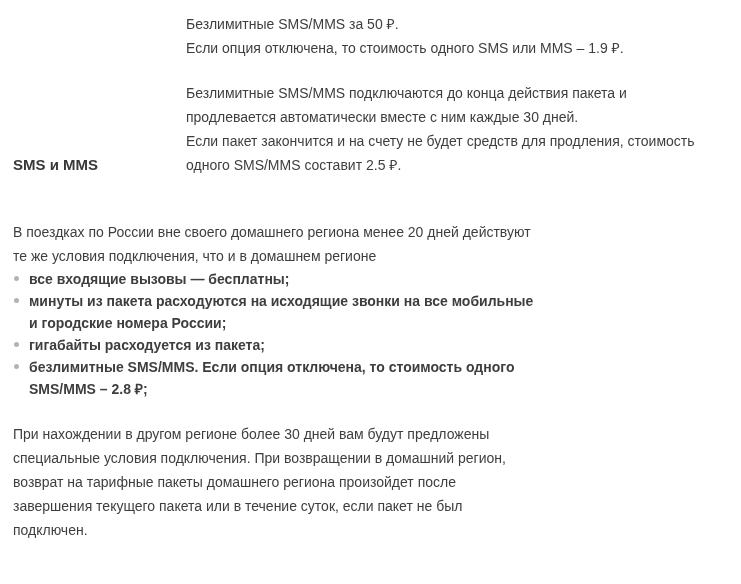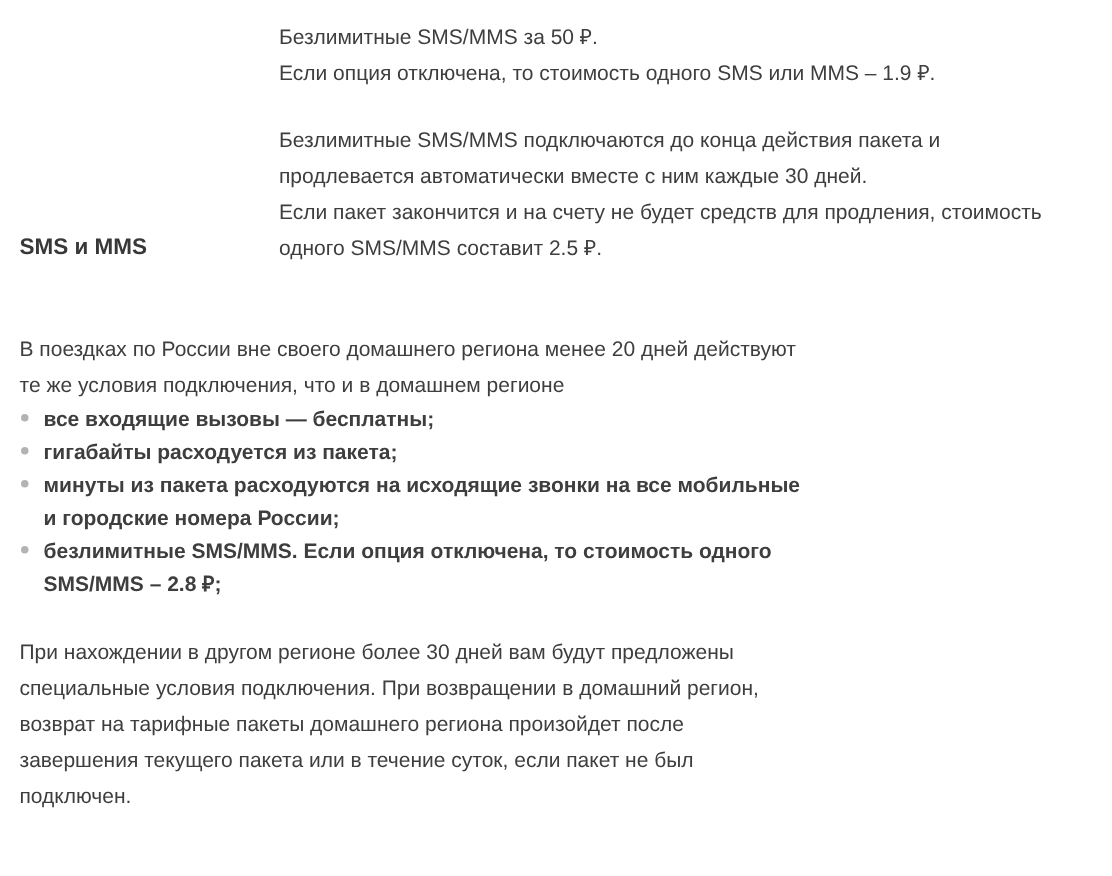--- a/index.html
+++ b/index.html
@@ -91,26 +91,26 @@
     <div class="section__content">
       <p class="para">В поездках по России вне своего домашнего региона менее 20 дней действуют
 те же условия подключения, что и в домашнем регионе</p>
       <ul class="bullets">
         <li class="bullet">
           <span class="bullet__dot"></span>
           <span class="bullet__text">все входящие вызовы — бесплатны;</span>
         </li>
         <li class="bullet">
           <span class="bullet__dot"></span>
-          <span class="bullet__text">гигабайты расходуется из пакета;</span>
+          <span class="bullet__text">минуты из пакета расходуются на исходящие звонки на все мобильные
+и городские номера России;</span>
         </li>
         <li class="bullet">
           <span class="bullet__dot"></span>
-          <span class="bullet__text">минуты из пакета расходуются на исходящие звонки на все мобильные
-и городские номера России;</span>
+          <span class="bullet__text">гигабайты расходуется из пакета;</span>
         </li>
         <li class="bullet">
           <span class="bullet__dot"></span>
           <span class="bullet__text">безлимитные SMS/MMS. Если опция отключена, то стоимость одного
 SMS/MMS – 2.8 ₽;</span>
         </li>
       </ul>
       <p class="para para--outro">При нахождении в другом регионе более 30 дней вам будут предложены
 специальные условия подключения. При возвращении в домашний регион,
 возврат на тарифные пакеты домашнего региона произойдет после

